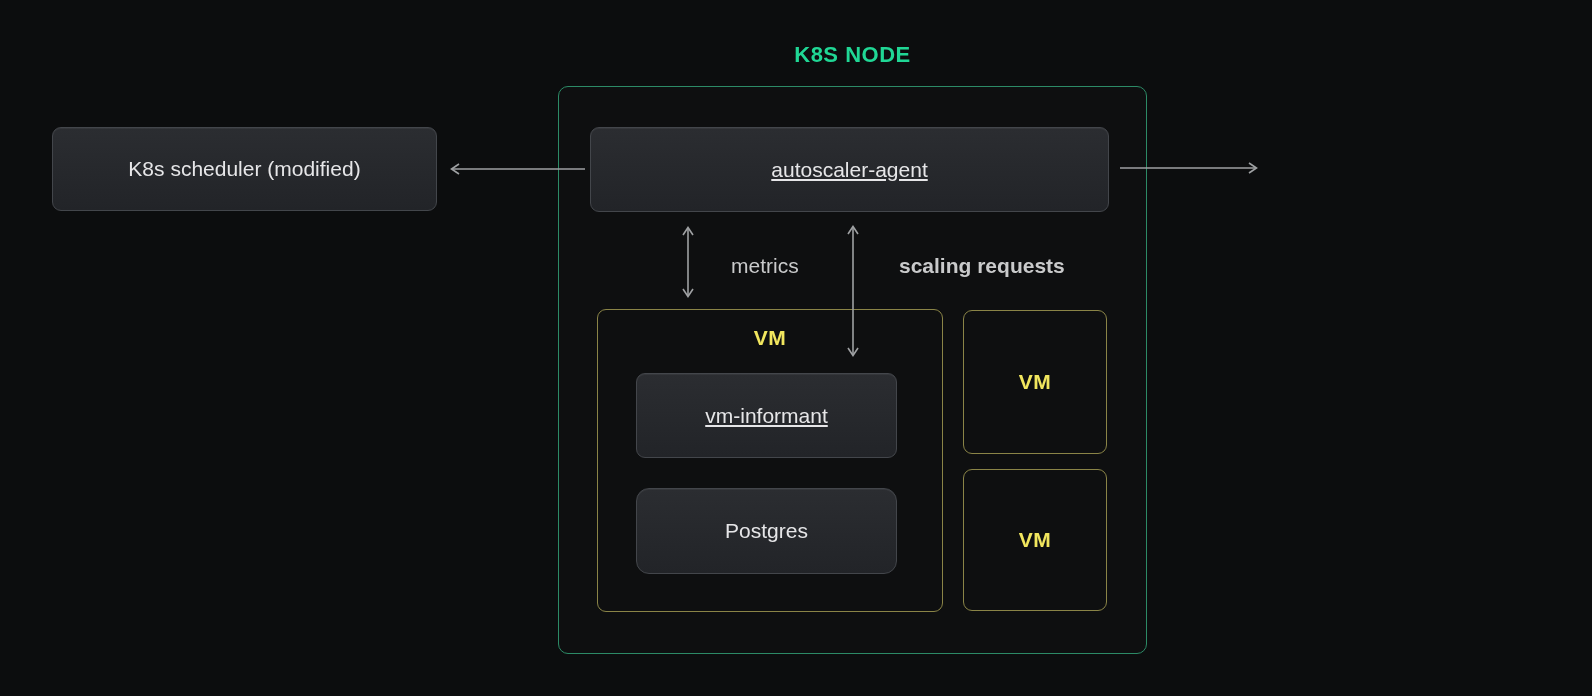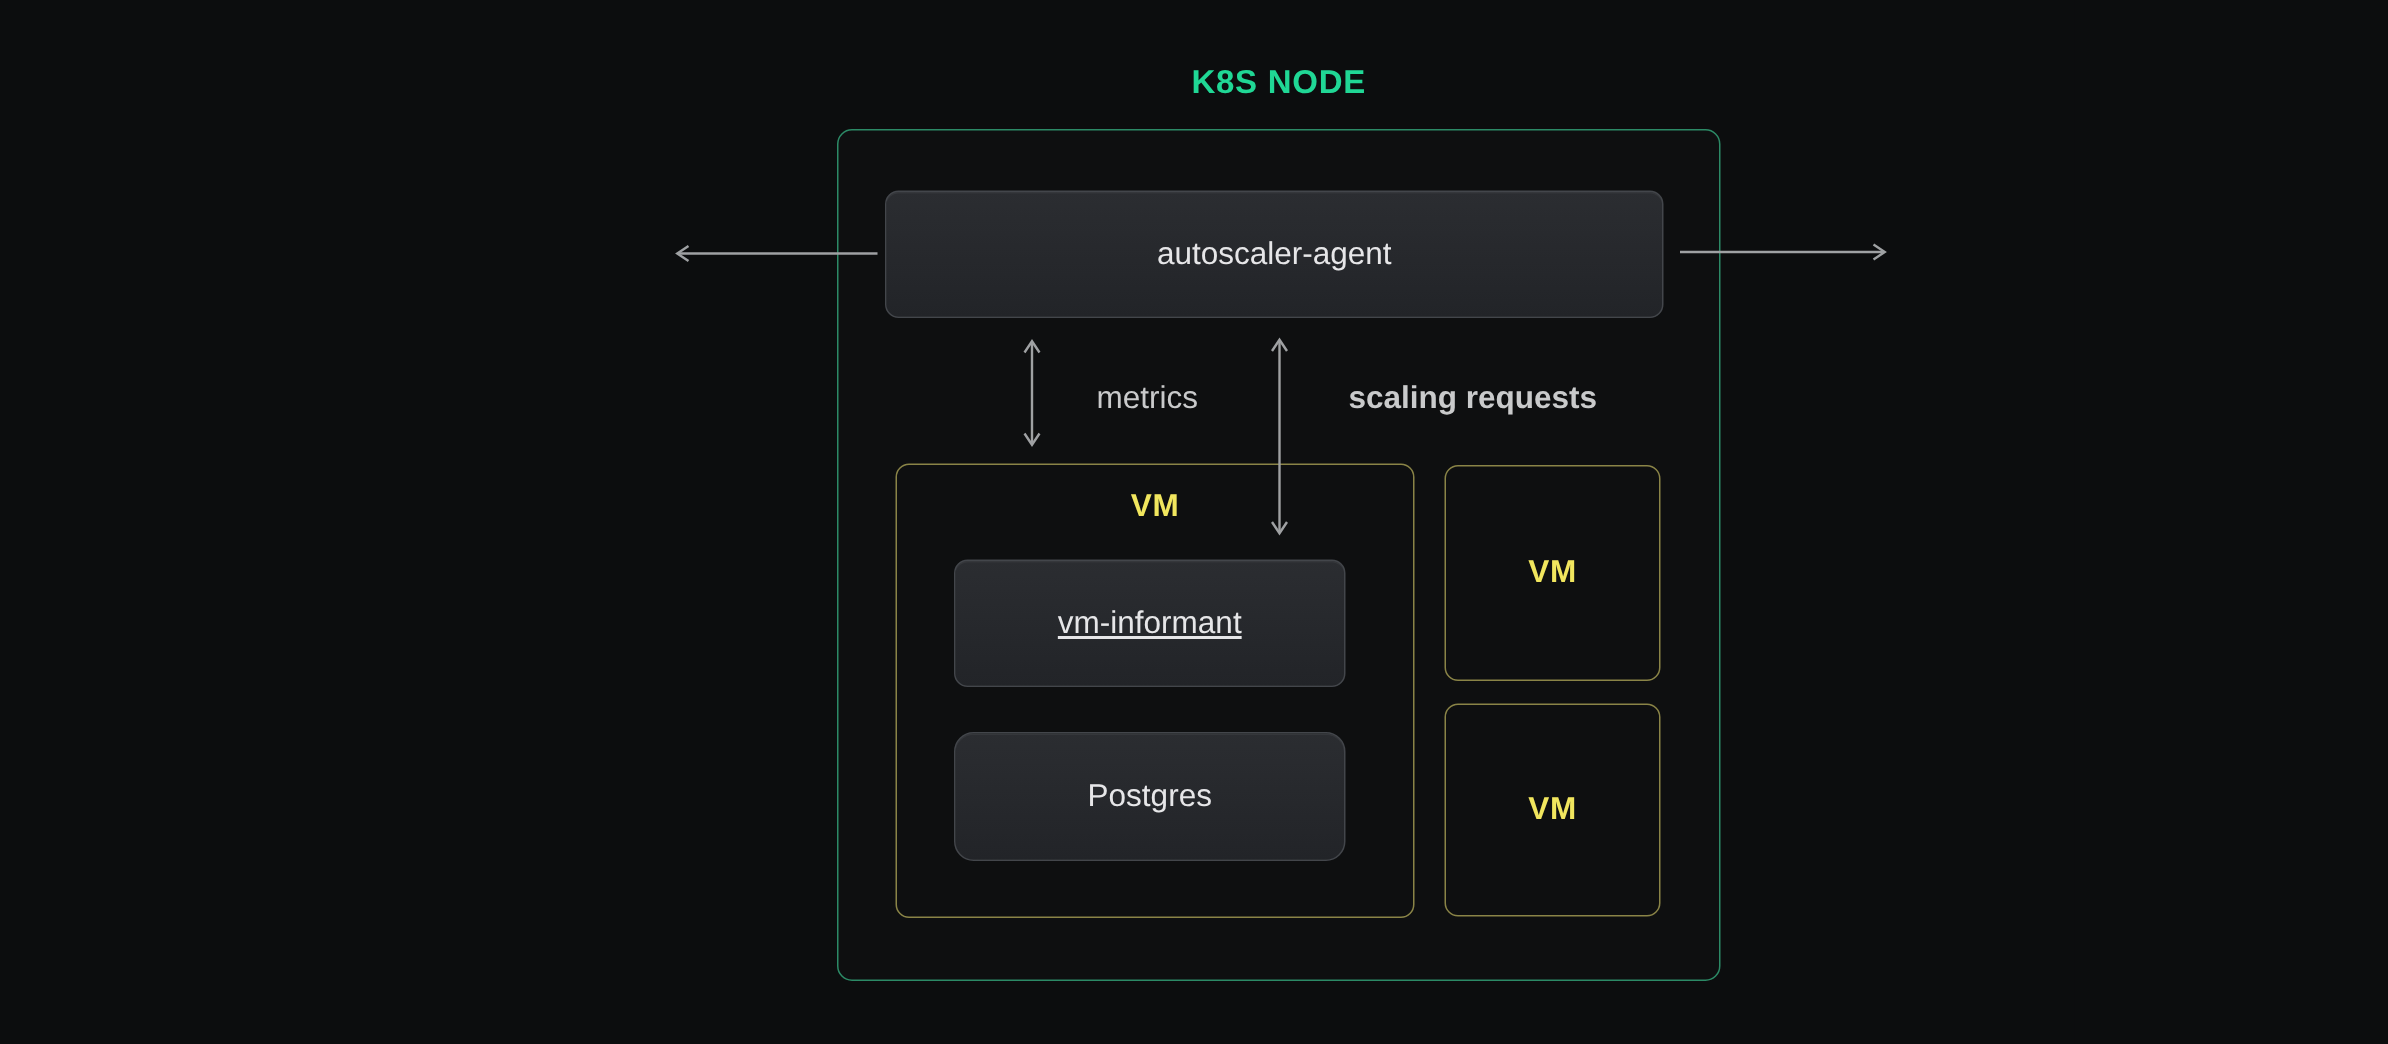--- a/index.html
+++ b/index.html
@@ -39,21 +39,21 @@
     justify-content: center;
     font-size: 21px;
     color: var(--text, #e6e6e8);
     background: linear-gradient(180deg, var(--box-top, #2b2d31) 0%, var(--box-bottom, #222428) 100%);
     border: 1px solid var(--box-border, #43464b);
     border-radius: 9px;
     box-shadow: inset 0 1px 0 rgba(255,255,255,0.05);
     box-sizing: border-box;
   }
   #node-scheduler { left: 52px;  top: 127px; width: 385px; height: 84px; }
-  #node-agent     { left: 590px; top: 127px; width: 519px; height: 85px; }
+  #node-agent     { left: 590px; top: 127px; width: 519px; height: 85px; text-decoration: underline; }
   #node-neonvm    { left: 1267px;top: 127px; width: 271px; height: 85px; }
   #node-informant { left: 636px; top: 373px; width: 261px; height: 85px; text-decoration: underline; }
   #node-postgres  { left: 636px; top: 488px; width: 261px; height: 86px; border-radius: 13px; }
   .vm-group {
     position: absolute;
     border: 1px solid var(--yellow-border, #8a8447);
     border-radius: 9px;
     box-sizing: border-box;
   }
   #vm-main    { left: 597px; top: 309px; width: 346px; height: 303px; }
@@ -92,20 +92,21 @@
 </style>
 </head>
 <body>
 
 <div class="stage">
 
   <div class="diagram-title">K8S NODE</div>
 
   <div class="green-group"></div>
 
+  <div class="node" id="node-scheduler">K8s scheduler (modified)</div>
 
   <div class="node" id="node-agent">autoscaler-agent</div>
 
 
   <div class="vm-group" id="vm-main"></div>
   <div class="vm-label" id="vm-main-label">VM</div>
 
   <div class="node" id="node-informant">vm-informant</div>
 
   <div class="node" id="node-postgres">Postgres</div>

